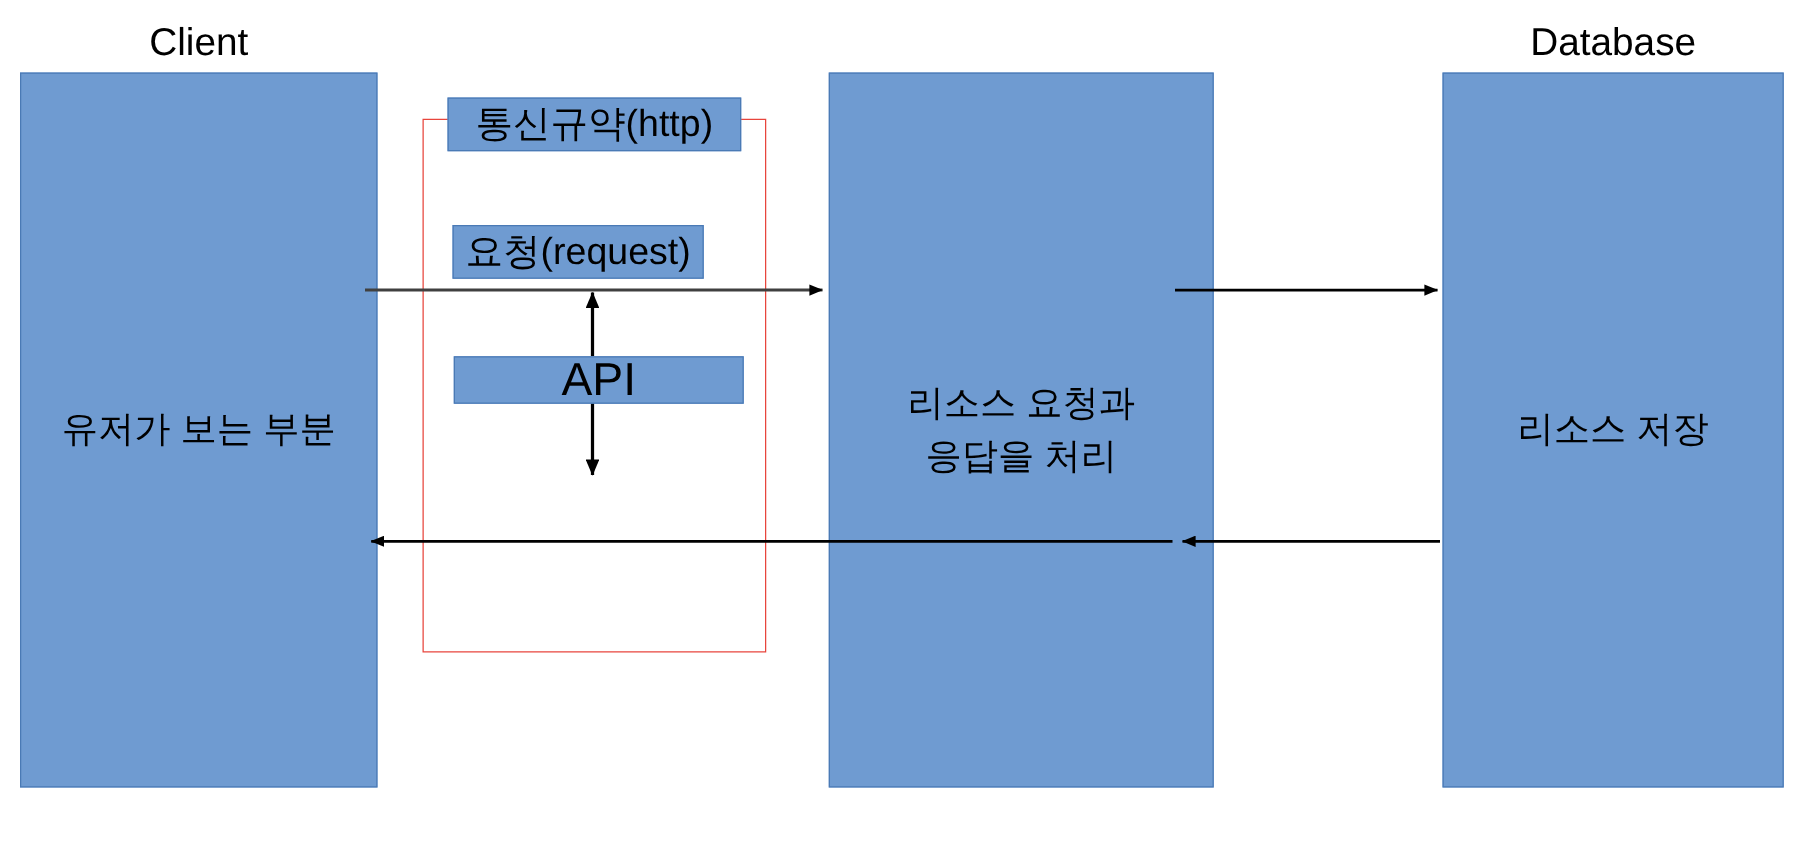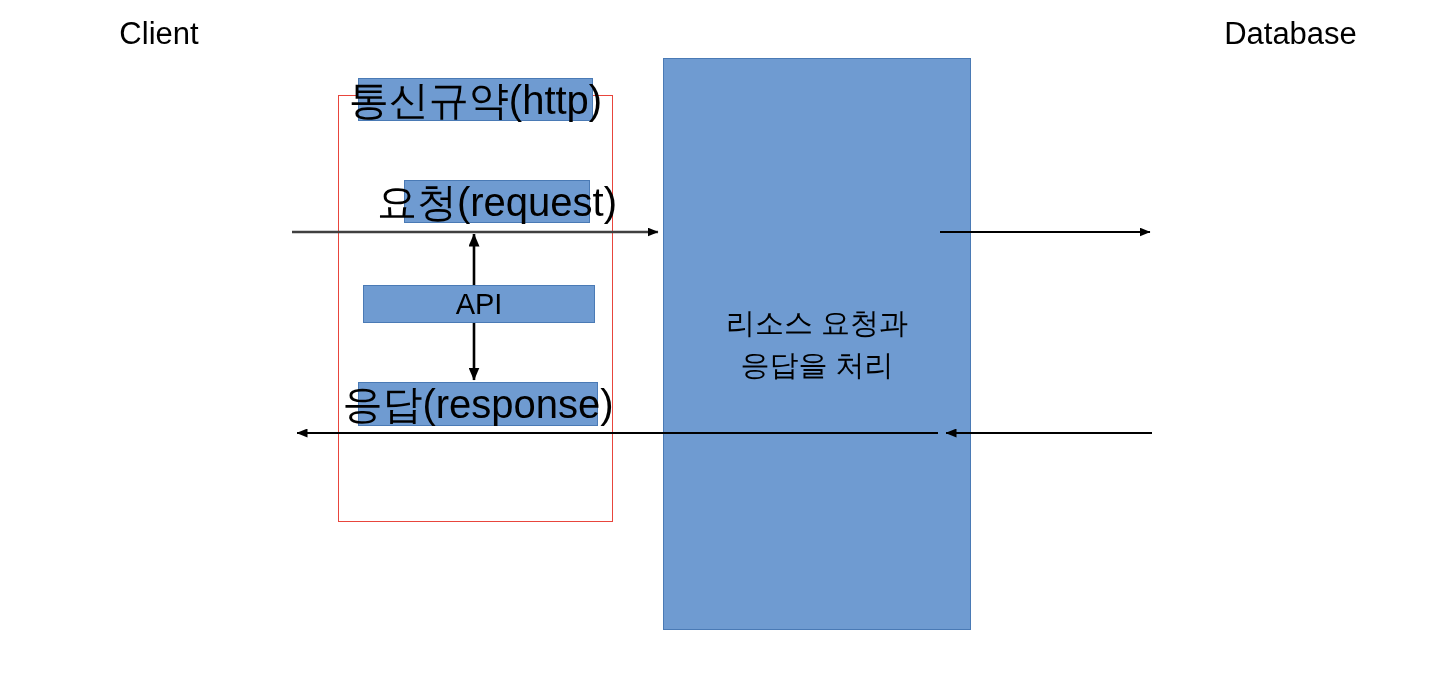--- a/index.html
+++ b/index.html
@@ -50,52 +50,58 @@
   }
   .chip {
     position: absolute;
     background: #6f9bd1;
     border: 1px solid #4a7ab5;
     box-sizing: border-box;
     display: flex;
     align-items: center;
     justify-content: center;
     color: #000000;
-    font-size: 40px;
+    font-size: 30px;
     line-height: 30px;
     white-space: nowrap;
   }
   .chip-api {
-    font-size: 29px;
+    font-size: 37px;
   }
   svg.overlay {
     position: absolute;
     left: 0;
     top: 0;
     width: 1441px;
     height: 682px;
     pointer-events: none;
   }
 </style>
 </head>
 <body>
 
 <div id="canvas">
 
   <div class="column-title" style="left:16px; top:16px; width:286px;">Client</div>
 
 
   <div class="column-title" style="left:1154px; top:16px; width:273px;">Database</div>
 
+  <div class="pillar" style="left:16px; top:58px; width:286px; height:572px;">
+    <div class="pillar-label">유저가 보는 부분</div>
+  </div>
 
   <div class="pillar" style="left:663px; top:58px; width:308px; height:572px;">
     <div class="pillar-label">리소스 요청과
 응답을 처리</div>
   </div>
 
+  <div class="pillar" style="left:1154px; top:58px; width:273px; height:572px;">
+    <div class="pillar-label">리소스 저장</div>
+  </div>
 
   <div class="red-frame" style="left:338px; top:95px; width:275px; height:427px;"></div>
 
   <svg class="overlay" viewBox="0 0 1441 682">
     <defs>
       <marker id="arrow-r" markerWidth="11" markerHeight="9" refX="10.5" refY="4.5" orient="auto" markerUnits="userSpaceOnUse">
         <path d="M0,0 L11,4.5 L0,9 z" fill="#000000"></path>
       </marker>
       <marker id="arrow-l" markerWidth="11" markerHeight="9" refX="10.5" refY="4.5" orient="auto" markerUnits="userSpaceOnUse">
         <path d="M0,0 L11,4.5 L0,9 z" fill="#000000"></path>
@@ -130,25 +136,22 @@
 
     <g>
       <line x1="474" y1="322" x2="474" y2="380" stroke="#000000" stroke-width="2.6" marker-end="url(#arrow-d)"></line>
     </g>
   </svg>
 
   <div class="chip" style="left:358px; top:78px; width:235px; height:43px;">
     <span>통신규약(http)</span>
   </div>
 
-  <div class="chip" style="left:362px; top:180px; width:186px; height:43px;margin-left:42px;">
+  <div class="chip" style="left:362px; top:180px; width:201px; height:43px;">
     <span>요청(request)</span>
   </div>
 
   <div class="chip chip-api" style="left:363px; top:285px; width:232px; height:38px;">
     <span>API</span>
   </div>
 
-  <div class="chip" style="left:358px; top:382px; width:240px; height:44px;">
-    <span>응답(response)</span>
-  </div>
 
 </div>
 
 </body></html>

